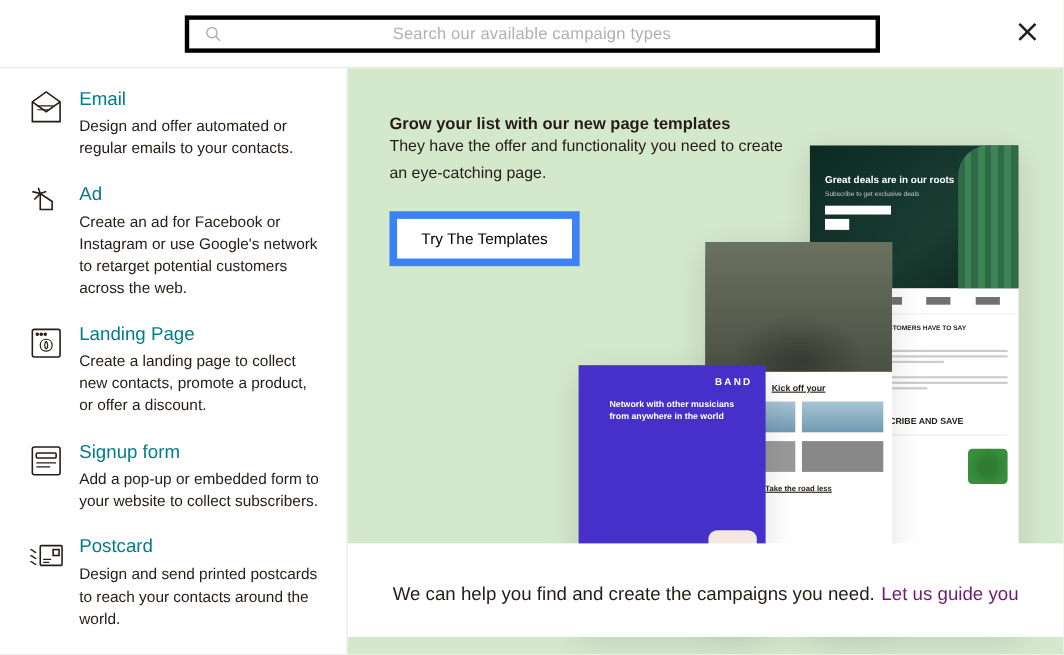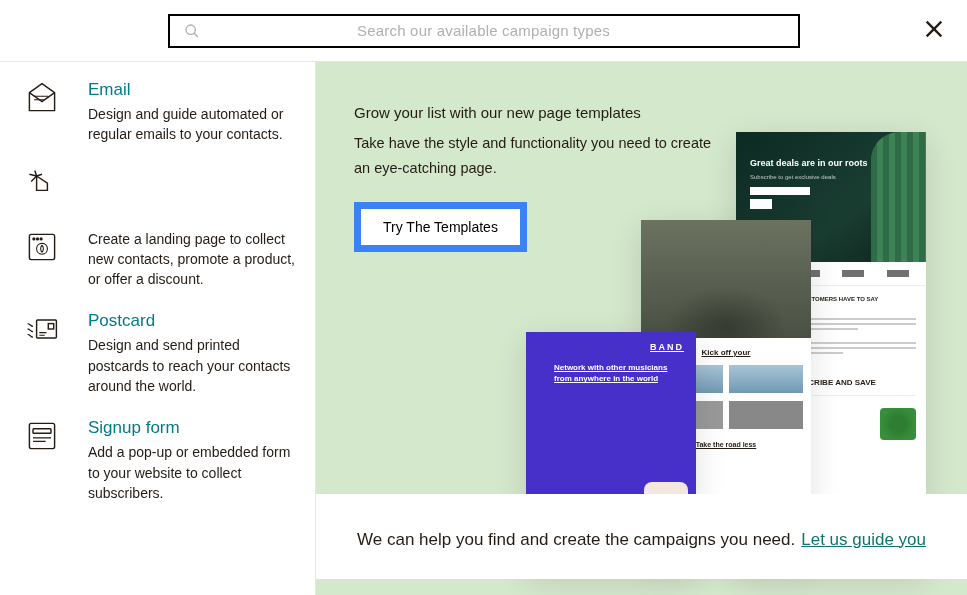--- a/index.html
+++ b/index.html
@@ -1,31 +1,31 @@
 <!DOCTYPE html>
 <html><head>
 <meta charset="utf-8">
 <style>
 * { box-sizing: border-box; margin: 0; padding: 0; }
 body { font-family: -apple-system, BlinkMacSystemFont, "Segoe UI", Helvetica, Arial, sans-serif; width: 967px; height: 595px; overflow: hidden; background: #fff; color: #241c15; }
 .topbar { height: 62px; display: flex; align-items: center; justify-content: center; position: relative; border-bottom: 1px solid #e6e6e6; }
-.search-box { width: 632px; height: 34px; border: 2px solid #000000; display: flex; align-items: center; padding: 0 14px; color: #b0b0b0; font-size: 15px; }
+.search-box { width: 632px; height: 34px; border: 4px solid #000000; display: flex; align-items: center; padding: 0 14px; color: #b0b0b0; font-size: 15px; }
 .search-box svg { margin-right: 14px; flex-shrink: 0; }
 .search-box .placeholder { flex: 1; text-align: center; letter-spacing: .2px; padding-right: 30px; }
 .close-btn { position: absolute; right: 22px; top: 18px; cursor: pointer; }
 .main { display: flex; height: calc(595px - 62px); }
 .sidebar { width: 316px; border-right: 1px solid #e6e6e6; padding: 18px 20px 18px 22px; overflow: hidden; }
-.sidebar-item { display: flex; gap: 26px; margin-bottom: 22px; cursor: pointer; }
+.sidebar-item { display: flex; gap: 10px; margin-bottom: 22px; cursor: pointer; }
 .sidebar-icon { width: 40px; height: 40px; flex-shrink: 0; display: flex; align-items: flex-start; justify-content: center; }
 .sidebar-content h3 { color: #007c89; font-size: 17px; font-weight: 500; margin-bottom: 4px; }
 .sidebar-content p { font-size: 14px; line-height: 1.45; color: #241c15; }
 .promo-area { flex: 1; position: relative; overflow: hidden; }
 .promo-bg { position: absolute; inset: 0; background: #d4e8cc; }
 .promo-text { position: absolute; left: 38px; top: 42px; width: 360px; z-index: 5; }
-.promo-text h2 { font-size: 15px; font-weight: 400; margin-bottom: 10px; color: #241c15; }
+.promo-text h2 { font-size: 15px; font-weight: 700; margin-bottom: 0; color: #241c15; }
 .promo-text p { font-size: 14.5px; line-height: 1.7; color: #241c15; margin-bottom: 22px; }
 .try-btn { display: inline-block; border: 7px solid #3b82f6; background: #fff; padding: 10px 22px; font-size: 14px; cursor: pointer; }
 .mock-stack { position: absolute; left: 210px; top: 70px; width: 460px; height: 420px; z-index: 3; pointer-events: none; }
 .card { position: absolute; background: #fff; box-shadow: 0 8px 30px rgba(0,0,0,.12); overflow: hidden; font-size: 8px; }
 .card-back { left: 210px; top: 0; width: 190px; height: 440px; z-index: 1; }
 .card-back .hero { height: 130px; background: linear-gradient(140deg,#0c2a22,#1a3d32 60%,#0b2019); position: relative; }
 .card-back .cactus { position: absolute; right: 0; top: 0; width: 55px; height: 130px; background: repeating-linear-gradient(90deg,#2f6b46 0 6px,#3d8356 6px 12px); border-radius: 28px 0 0 0; }
 .card-back .hero-txt { color: #fff; padding: 26px 14px; font-size: 9px; font-weight: 600; line-height: 1.3; }
 .card-back .hero-txt .sub { font-size: 6px; font-weight: 400; margin-top: 4px; opacity: .7; }
 .card-back .hero-txt .field { background: #fff; height: 8px; width: 60px; margin-top: 6px; }
@@ -42,26 +42,26 @@
 .card-back .subscribe { text-align: center; font-weight: 800; font-size: 8px; padding: 12px 0 4px; }
 .card-back .advice { padding: 8px 10px; display: flex; gap: 6px; align-items: center; }
 .card-back .advice .plant { width: 36px; height: 32px; background: radial-gradient(circle,#2e7d32 30%, #388e3c 70%); border-radius: 4px; }
 .card-mid { left: 115px; top: 88px; width: 170px; height: 340px; z-index: 2; text-decoration: underline; }
 .card-mid .hero { height: 118px; background: linear-gradient(#6b7260,#4a5043); position: relative; }
 .card-mid .hero::after { content:''; position:absolute; inset:0; background: radial-gradient(60px 40px at 50% 90%,rgba(0,0,0,.3),transparent); }
 .card-mid .kick { text-align: center; font-size: 8px; font-weight: 600; padding: 10px 6px 6px; }
 .card-mid .img-row { display: flex; gap: 6px; padding: 2px 8px; }
 .card-mid .img-row .im { flex:1; height: 28px; background: linear-gradient(#a8c5d6,#7199b3); }
 .card-mid .road { text-align: center; font-size: 7px; font-weight: 600; padding: 10px 4px; }
-.card-front { left: 0; top: 200px; width: 170px; height: 240px; z-index: 3; background: #4630c9; color: #fff; text-decoration: underline; }
+.card-front { left: 0; top: 200px; width: 170px; height: 240px; z-index: 3; background: #4630c9; color: #fff; }
 .card-front .brand { text-align: right; font-size: 9px; font-weight: 800; letter-spacing: 2px; padding: 10px 12px 4px; }
 .card-front .tag { font-size: 8px; font-weight: 600; line-height: 1.4; padding: 6px 28px; }
 .card-front .phone { position: absolute; right: 8px; bottom: 0; width: 44px; height: 90px; background: #f2e8e0; border-radius: 8px 8px 0 0; }
 .help-bar { position: absolute; left: 0; right: 0; bottom: 16px; height: 85px; background: #fff; display: flex; align-items: center; justify-content: center; font-size: 17px; color: #241c15; z-index: 10; padding-top: 6px; }
-.help-bar a { color: #0f766e; text-decoration: underline; margin-left: 6px; cursor: pointer; }
+.help-bar a { color: #701a75; margin-left: 6px; cursor: pointer; }
 </style>
 </head>
 <body>
 
 <div class="topbar">
   <div class="search-box">
     <svg width="16" height="16" viewBox="0 0 24 24" fill="none" stroke="#b0b0b0" stroke-width="2">
         <circle cx="10" cy="10" r="7"></circle>
         <line x1="21" y1="21" x2="15" y2="15"></line>
       </svg>
@@ -80,79 +80,84 @@
     <div class="sidebar-item">
       <div class="sidebar-icon">
         <svg width="36" height="36" viewBox="0 0 40 40" fill="none" stroke="#241c15" stroke-width="1.6">
             <path d="M6 14 L20 4 L34 14 V34 H6 Z"></path>
             <path d="M6 14 L20 24 L34 14"></path>
             <path d="M11 18 H27 M11 22 H22" stroke-width="1.2"></path>
           </svg>
       </div>
       <div class="sidebar-content">
         <h3>Email</h3>
-        <p>Design and guide automated or regular emails to your contacts.</p>
+        <p>Design and offer automated or regular emails to your contacts.</p>
       </div>
     </div>
     <div class="sidebar-item">
       <div class="sidebar-icon">
         <svg width="36" height="36" viewBox="0 0 40 40" fill="none" stroke="#241c15" stroke-width="1.6">
             <path d="M14 10 L14 26 L26 26 L26 18 Z"></path>
             <path d="M14 10 L8 16 M14 10 L20 8 M14 10 L12 4 M14 10 L6 8"></path>
           </svg>
+      </div>
+      <div class="sidebar-content">
+        <h3>Ad</h3>
+        <p>Create an ad for Facebook or Instagram or use Google's network to retarget potential customers across the web.</p>
       </div>
     </div>
     <div class="sidebar-item">
       <div class="sidebar-icon">
         <svg width="36" height="36" viewBox="0 0 40 40" fill="none" stroke="#241c15" stroke-width="1.6">
             <rect x="6" y="6" width="28" height="28" rx="2"></rect>
             <circle cx="11" cy="11" r="1" fill="#241c15"></circle>
             <circle cx="15" cy="11" r="1" fill="#241c15"></circle>
             <circle cx="19" cy="11" r="1" fill="#241c15"></circle>
             <path d="M20 28 c-4 0 -6-3-6-6 s2-6 6-6 6 3 6 6 -2 6 -6 6z M20 18 c-2 2-2 6 0 8 M20 18 c2 2 2 6 0 8" stroke-width="1.2"></path>
           </svg>
       </div>
       <div class="sidebar-content">
+        <h3>Landing Page</h3>
         <p>Create a landing page to collect new contacts, promote a product, or offer a discount.</p>
+      </div>
+    </div>
+    <div class="sidebar-item">
+      <div class="sidebar-icon">
+        <svg width="36" height="36" viewBox="0 0 40 40" fill="none" stroke="#241c15" stroke-width="1.6">
+            <rect x="6" y="6" width="28" height="28" rx="2"></rect>
+            <rect x="10" y="12" width="20" height="5" rx="1"></rect>
+            <path d="M10 22 H30 M10 26 H24" stroke-width="1.4"></path>
+          </svg>
+      </div>
+      <div class="sidebar-content">
+        <h3>Signup form</h3>
+        <p>Add a pop-up or embedded form to your website to collect subscribers.</p>
       </div>
     </div>
     <div class="sidebar-item">
       <div class="sidebar-icon">
         <svg width="36" height="36" viewBox="0 0 40 40" fill="none" stroke="#241c15" stroke-width="1.6">
             <rect x="14" y="10" width="22" height="20" rx="1"></rect>
             <rect x="27" y="14" width="6" height="6"></rect>
             <path d="M17 24 H25 M17 27 H23" stroke-width="1.2"></path>
             <path d="M4 14 c3 0 3 3 6 3 M4 20 c3 0 3 3 6 3 M4 26 c3 0 3 3 6 3" stroke-width="1.4"></path>
           </svg>
       </div>
       <div class="sidebar-content">
         <h3>Postcard</h3>
         <p>Design and send printed postcards to reach your contacts around the world.</p>
       </div>
     </div>
-    <div class="sidebar-item">
-      <div class="sidebar-icon">
-        <svg width="36" height="36" viewBox="0 0 40 40" fill="none" stroke="#241c15" stroke-width="1.6">
-            <rect x="6" y="6" width="28" height="28" rx="2"></rect>
-            <rect x="10" y="12" width="20" height="5" rx="1"></rect>
-            <path d="M10 22 H30 M10 26 H24" stroke-width="1.4"></path>
-          </svg>
-      </div>
-      <div class="sidebar-content">
-        <h3>Signup form</h3>
-        <p>Add a pop-up or embedded form to your website to collect subscribers.</p>
-      </div>
-    </div>
   </div>
 
   <div class="promo-area">
     <div class="promo-bg"></div>
     <div class="promo-text">
       <h2>Grow your list with our new page templates</h2>
-      <p>Take have the style and functionality you need to create an eye-catching page.</p>
+      <p>They have the offer and functionality you need to create an eye-catching page.</p>
       <button class="try-btn">Try The Templates</button>
     </div>
 
     <div class="mock-stack">
       <div class="card card-back">
         <div class="hero">
           <div class="cactus"></div>
           <div class="hero-txt">
             <div>Great deals are in our roots</div>
             <div class="sub">Subscribe to get exclusive deals</div>

